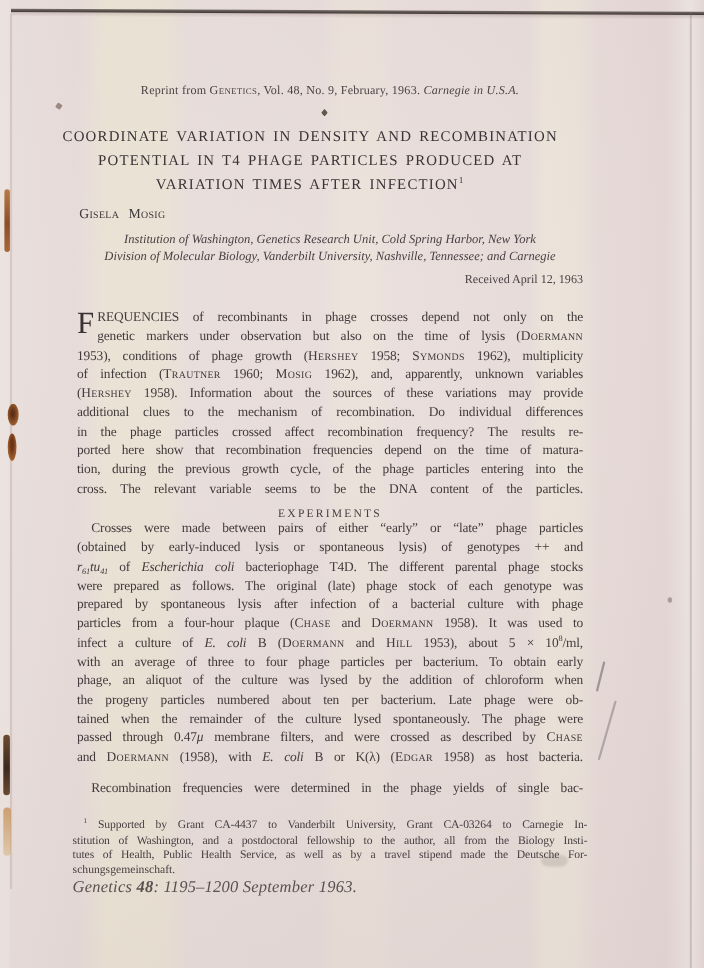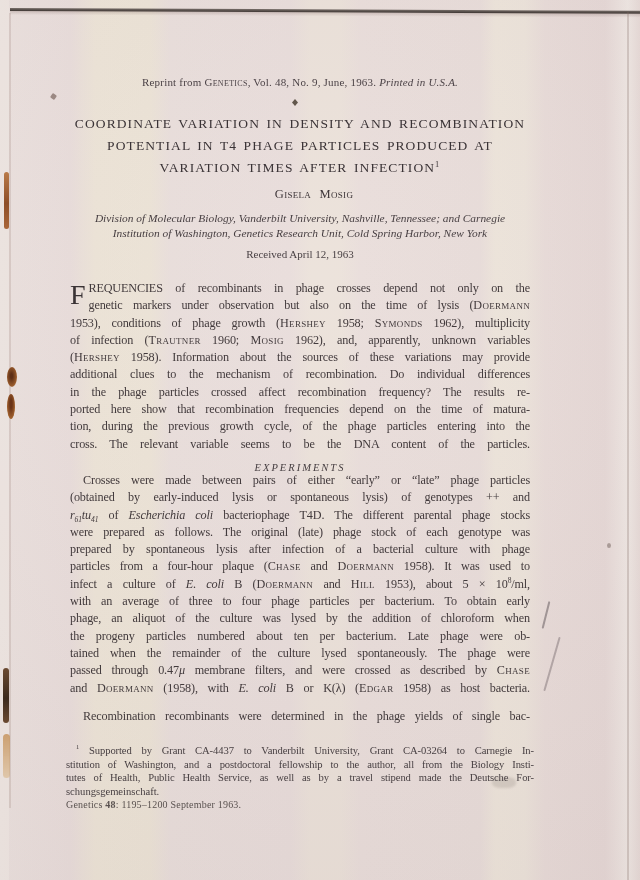--- a/index.html
+++ b/index.html
@@ -38,35 +38,35 @@
   .pencil-mark-1{position:absolute;left:545px;top:601px;width:2px;height:28px;background:rgba(92,82,86,0.5);transform:rotate(14deg);border-radius:2px;}
   .pencil-mark-2{position:absolute;left:551px;top:636px;width:2px;height:56px;background:rgba(102,90,94,0.4);transform:rotate(16deg);border-radius:2px;}
   .fleck{position:absolute;left:607px;top:543px;width:4px;height:5px;border-radius:50%;background:rgba(112,96,90,0.5);}
   .speck{position:absolute;left:51px;top:94px;width:5px;height:5px;background:rgba(92,70,60,0.55);border-radius:1px;transform:rotate(35deg);}
   .smudge{position:absolute;left:492px;top:777px;width:24px;height:11px;background:rgba(150,140,134,0.28);filter:blur(1.2px);border-radius:40%;}
   .ornament{position:absolute;left:292px;top:99px;width:6px;height:7px;background:#4a3f33;opacity:0.85;
     clip-path:polygon(50% 0,100% 50%,50% 100%,0 50%);}
 
   
   .reprint{position:absolute;left:70px;width:460px;top:76px;text-align:center;font-size:11px;color:#4c4347;letter-spacing:0.2px;}
-  .title{position:absolute;left:50px;width:500px;top:113px;text-align:center;font-size:13.5px;line-height:22px;
+  .title{position:absolute;left:32px;width:500px;top:113px;text-align:center;font-size:13.5px;line-height:22px;
     letter-spacing:1.1px;word-spacing:2px;color:#3a3336;}
-  .author{position:absolute;left:84px;width:460px;top:187px;text-align:center;font-size:12.5px;letter-spacing:0.8px;word-spacing:5px;color:#3e3639;}
+  .author{position:absolute;left:72px;width:460px;top:187px;text-align:left;font-size:12.5px;letter-spacing:0.8px;word-spacing:5px;color:#3e3639;}
   .affil{position:absolute;left:60px;width:480px;top:211px;text-align:center;font-style:italic;font-size:11.4px;line-height:15px;color:#463e41;}
-  .received{position:absolute;left:70px;width:460px;top:248px;text-align:center;font-size:11px;color:#4a4245;}
+  .received{position:absolute;left:70px;width:460px;top:248px;text-align:right;font-size:11px;color:#4a4245;}
   .body-para{position:absolute;left:70px;width:460px;font-size:12.2px;line-height:17.3px;letter-spacing:-0.15px;
     text-align:justify;text-align-last:justify;color:#423a3c;}
   .para1{top:280px;}
   .para2{top:472px;text-indent:13px;}
   .para3{top:708px;text-indent:13px;}
-  .heading{position:absolute;left:70px;width:460px;top:462px;text-align:center;font-size:10.5px;letter-spacing:2px;color:#463e41;font-style:italic;}
+  .heading{position:absolute;left:70px;width:460px;top:462px;text-align:center;font-size:10.5px;letter-spacing:2px;color:#463e41;}
   .footnote-wrap{position:absolute;left:66px;width:468px;top:744px;font-size:10.6px;line-height:13.7px;color:#484043;}
   .footnote-main{text-align:justify;text-align-last:justify;text-indent:10px;letter-spacing:-0.1px;}
   .footnote-last{text-align:left;}
-  .journal{position:absolute;left:66px;top:799px;font-size:10px;color:#5a5250;letter-spacing:0.2px;}
+  .journal{position:absolute;left:66px;top:799px;font-size:15px;color:#5a5250;letter-spacing:0.2px;font-style:italic;}
 
   
   .sc{font-variant:small-caps;letter-spacing:0.3px;}
   .i{font-style:italic;}
   .b{font-weight:bold;}
   .sup{vertical-align:super;font-size:0.62em;line-height:0;}
   .sub{vertical-align:sub;font-size:0.62em;line-height:0;margin-top:16px;}
   .i.sub{font-style:italic;}
   .dropcap{float:left;font-size:28px;line-height:25px;margin:2px 3px 0 0;color:#3a3335;}
 </style>
@@ -85,44 +85,44 @@
   <div class="rust-spot-2"></div>
   <div class="stain-streak-dark"></div>
   <div class="stain-streak-tan"></div>
   <div class="pencil-mark-1"></div>
   <div class="pencil-mark-2"></div>
   <div class="fleck"></div>
   <div class="speck"></div>
   <div class="smudge"></div>
   <div class="ornament"></div>
 
-  <div class="reprint"><span>Reprint from </span><span class="sc">Genetics</span><span>, Vol. 48, No. 9, June, 1963. </span><span class="i">Printed in U.S.A.</span></div>
+  <div class="reprint"><span>Reprint from </span><span class="sc">Genetics</span><span>, Vol. 48, No. 9, February, 1963. </span><span class="i">Carnegie in U.S.A.</span></div>
 
   <div class="title">
     <div>COORDINATE VARIATION IN DENSITY AND RECOMBINATION</div>
     <div>POTENTIAL IN T4 PHAGE PARTICLES PRODUCED AT</div>
     <div><span>VARIATION TIMES AFTER INFECTION</span><span class="sup">1</span></div>
   </div>
 
   <div class="author"><span class="sc">Gisela Mosig</span></div>
 
   <div class="affil">
+    <div>Institution of Washington, Genetics Research Unit, Cold Spring Harbor, New York</div>
     <div>Division of Molecular Biology, Vanderbilt University, Nashville, Tennessee; and Carnegie</div>
-    <div>Institution of Washington, Genetics Research Unit, Cold Spring Harbor, New York</div>
   </div>
 
   <div class="received">Received April 12, 1963</div>
 
   <div class="body-para para1"><span class="dropcap">F</span><span>REQUENCIES of recombinants in phage crosses depend not only on the</span><br><span>genetic markers under observation but also on the time of lysis (</span><span class="sc">Doermann</span><br><span>1953), conditions of phage growth (</span><span class="sc">Hershey</span><span> 1958; </span><span class="sc">Symonds</span><span> 1962), multiplicity</span><br><span>of infection (</span><span class="sc">Trautner</span><span> 1960; </span><span class="sc">Mosig</span><span> 1962), and, apparently, unknown variables</span><br><span>(</span><span class="sc">Hershey</span><span> 1958). Information about the sources of these variations may provide</span><br><span>additional clues to the mechanism of recombination. Do individual differences</span><br><span>in the phage particles crossed affect recombination frequency? The results re-</span><br><span>ported here show that recombination frequencies depend on the time of matura-</span><br><span>tion, during the previous growth cycle, of the phage particles entering into the</span><br><span>cross. The relevant variable seems to be the DNA content of the particles.</span></div>
 
   <div class="heading">EXPERIMENTS</div>
 
   <div class="body-para para2"><span>Crosses were made between pairs of either “early” or “late” phage particles</span><br><span>(obtained by early-induced lysis or spontaneous lysis) of genotypes ++ and</span><br><span class="i">r</span><span class="i sub">61</span><span class="i">tu</span><span class="i sub">41</span><span> of </span><span class="i">Escherichia coli</span><span> bacteriophage T4D. The different parental phage stocks</span><br><span>were prepared as follows. The original (late) phage stock of each genotype was</span><br><span>prepared by spontaneous lysis after infection of a bacterial culture with phage</span><br><span>particles from a four-hour plaque (</span><span class="sc">Chase</span><span> and </span><span class="sc">Doermann</span><span> 1958). It was used to</span><br><span>infect a culture of </span><span class="i">E. coli</span><span> B (</span><span class="sc">Doermann</span><span> and </span><span class="sc">Hill</span><span> 1953), about 5 × 10</span><span class="sup">8</span><span>/ml,</span><br><span>with an average of three to four phage particles per bacterium. To obtain early</span><br><span>phage, an aliquot of the culture was lysed by the addition of chloroform when</span><br><span>the progeny particles numbered about ten per bacterium. Late phage were ob-</span><br><span>tained when the remainder of the culture lysed spontaneously. The phage were</span><br><span>passed through 0.47</span><span class="i">μ</span><span> membrane filters, and were crossed as described by </span><span class="sc">Chase</span><br><span>and </span><span class="sc">Doermann</span><span> (1958), with </span><span class="i">E. coli</span><span> B or K(λ) (</span><span class="sc">Edgar</span><span> 1958) as host bacteria.</span></div>
 
-  <div class="body-para para3"><span>Recombination recombinants were determined in the phage yields of single bac-</span><br></div>
+  <div class="body-para para3"><span>Recombination frequencies were determined in the phage yields of single bac-</span><br></div>
 
   <div class="footnote-wrap">
     <div class="footnote-main"><span class="sup">1</span><span> Supported by Grant CA-4437 to Vanderbilt University, Grant CA-03264 to Carnegie In-</span><br><span>stitution of Washington, and a postdoctoral fellowship to the author, all from the Biology Insti-</span><br><span>tutes of Health, Public Health Service, as well as by a travel stipend made the Deutsche For-</span></div>
     <div class="footnote-last">schungsgemeinschaft.</div>
   </div>
 
   <div class="journal"><span>Genetics </span><span class="b">48</span><span>: 1195–1200 September 1963.</span></div>
 
 </div>
 

